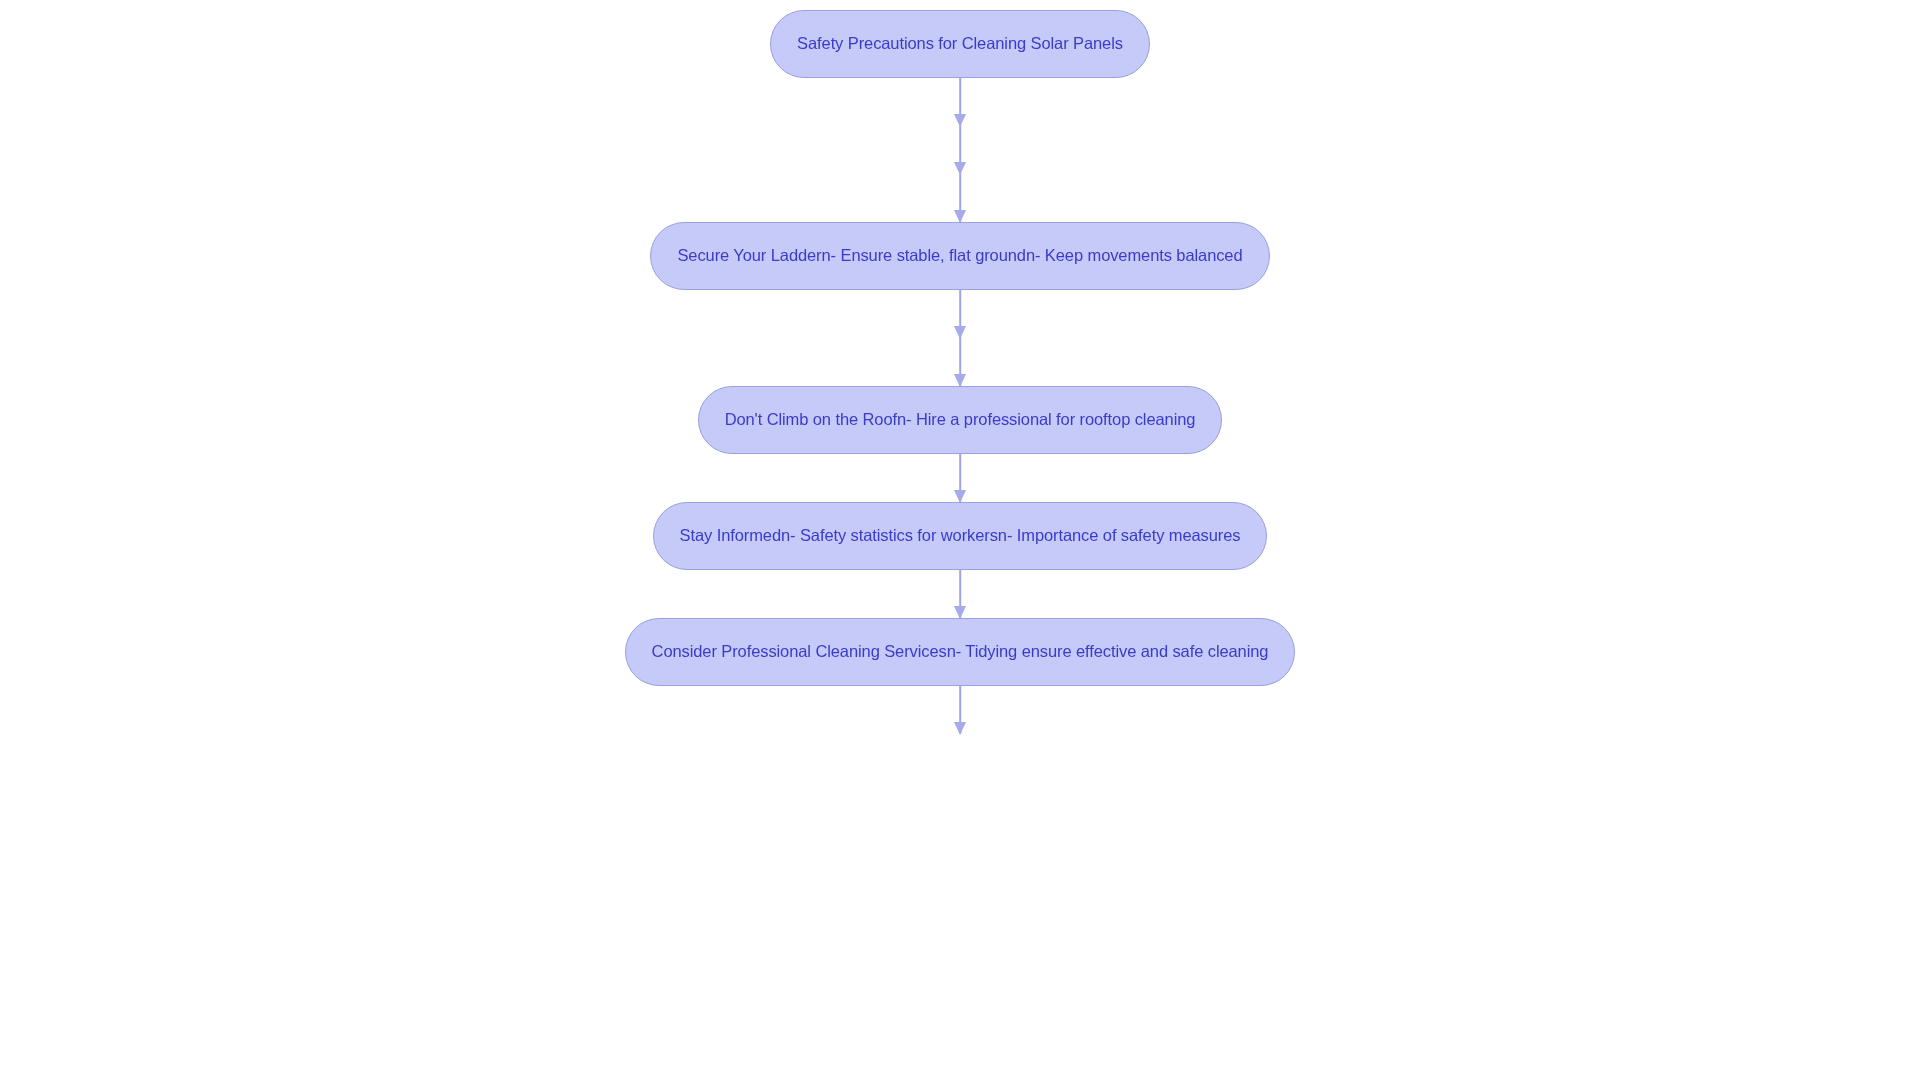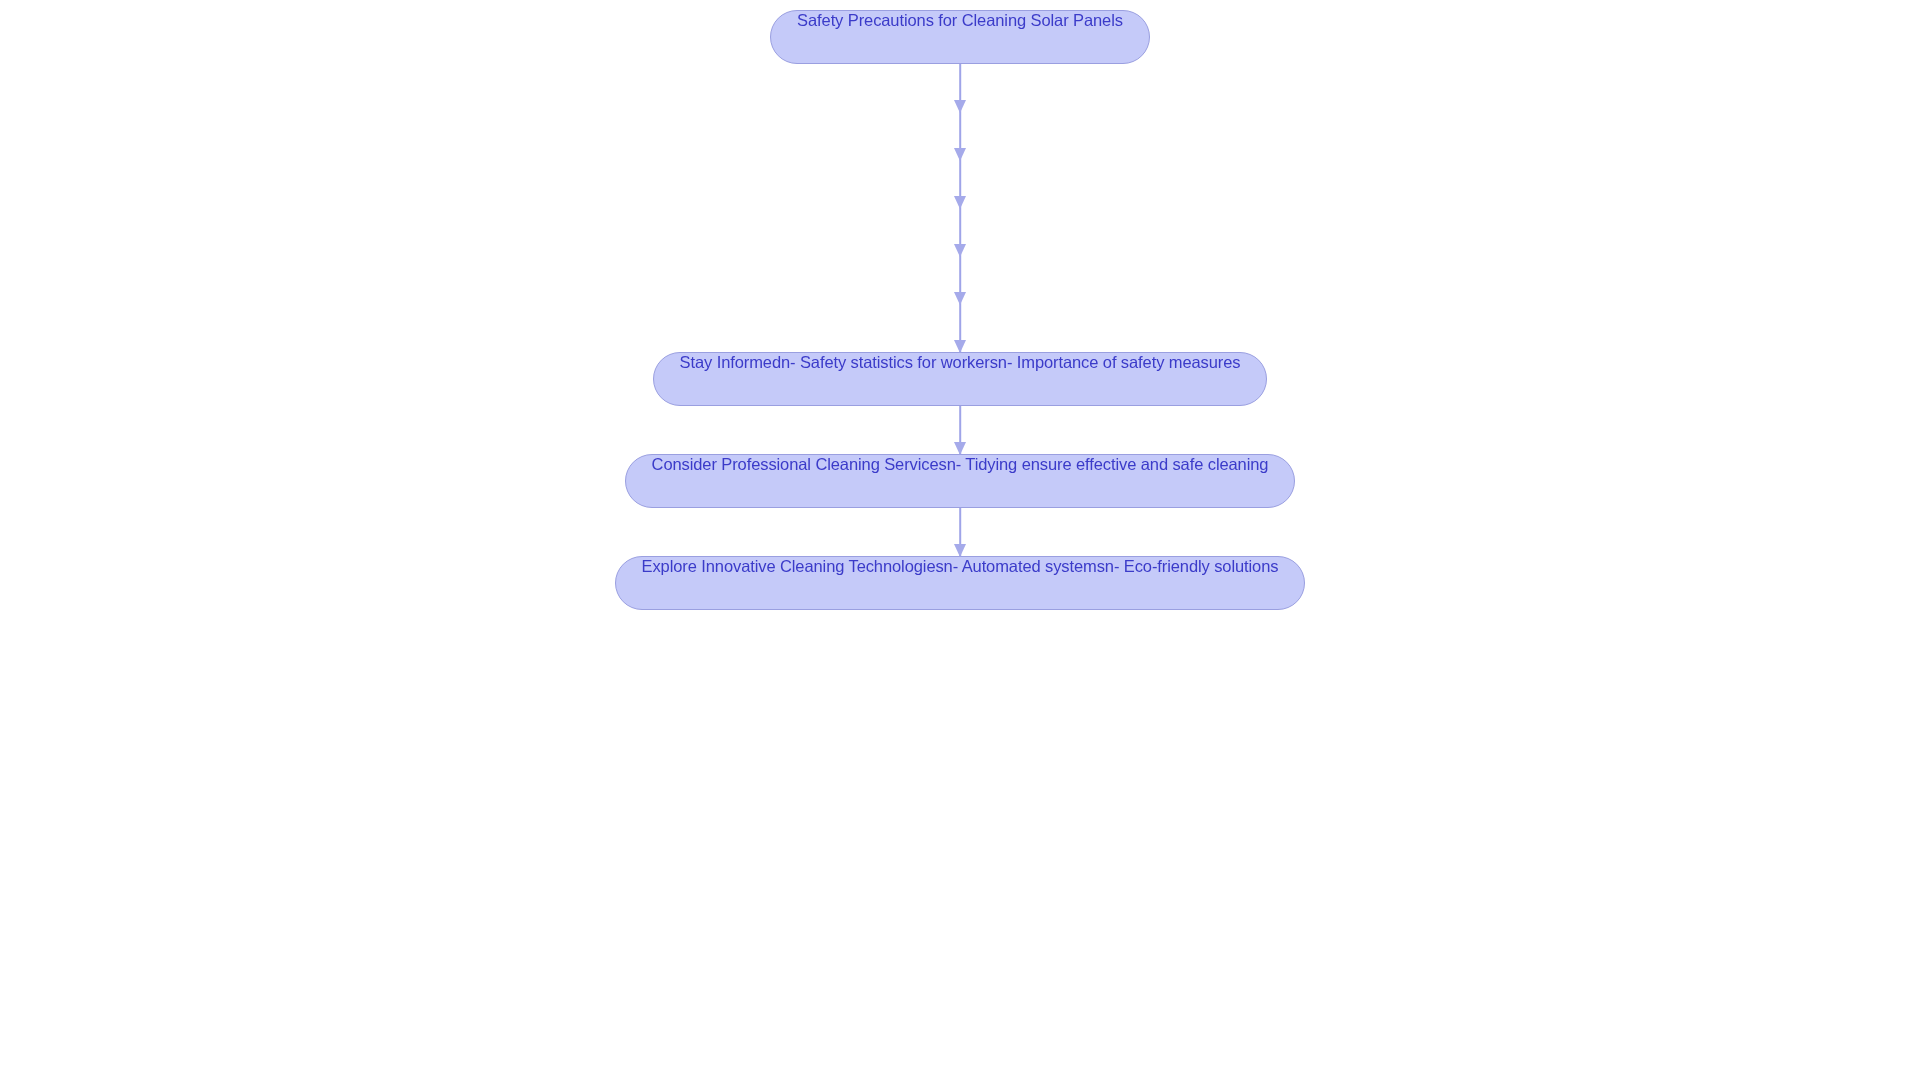--- a/index.html
+++ b/index.html
@@ -36,25 +36,25 @@
   .node {
     box-sizing: border-box;
     background: #c5caf9;
     border: 1.3px solid #9a9fe0;
     border-radius: 999px;
     color: #3b3bc9;
     font-size: 16.5px;
     line-height: 1.2;
     letter-spacing: -0.1px;
     display: flex;
-    align-items: flex-start;
+    align-items: center;
     justify-content: center;
     text-align: center;
     padding: 0 26px;
-    height: 54px;
+    height: 68px;
     white-space: nowrap;
     flex: 0 0 auto;
   }
   
   .connector {
     flex: 0 0 auto;
     width: 14px;
     height: 48px;
     position: relative;
   }
@@ -101,32 +101,38 @@
       <span class="shaft"></span>
       <span class="head"></span>
     </div>
 
 
     <div class="connector">
       <span class="shaft"></span>
       <span class="head"></span>
     </div>
 
+    <div class="node">
+      <span>Secure Your Laddern- Ensure stable, flat groundn- Keep movements balanced</span>
+    </div>
 
     <div class="connector">
       <span class="shaft"></span>
       <span class="head"></span>
     </div>
 
 
     <div class="connector">
       <span class="shaft"></span>
       <span class="head"></span>
     </div>
 
+    <div class="node">
+      <span>Don't Climb on the Roofn- Hire a professional for rooftop cleaning</span>
+    </div>
 
     <div class="connector">
       <span class="shaft"></span>
       <span class="head"></span>
     </div>
 
     <div class="node">
       <span>Stay Informedn- Safety statistics for workersn- Importance of safety measures</span>
     </div>
 
@@ -137,18 +143,15 @@
 
     <div class="node">
       <span>Consider Professional Cleaning Servicesn- Tidying ensure effective and safe cleaning</span>
     </div>
 
     <div class="connector">
       <span class="shaft"></span>
       <span class="head"></span>
     </div>
 
-    <div class="node">
-      <span>Explore Innovative Cleaning Technologiesn- Automated systemsn- Eco-friendly solutions</span>
-    </div>
 
   </div>
 </div>
 
 </body></html>

